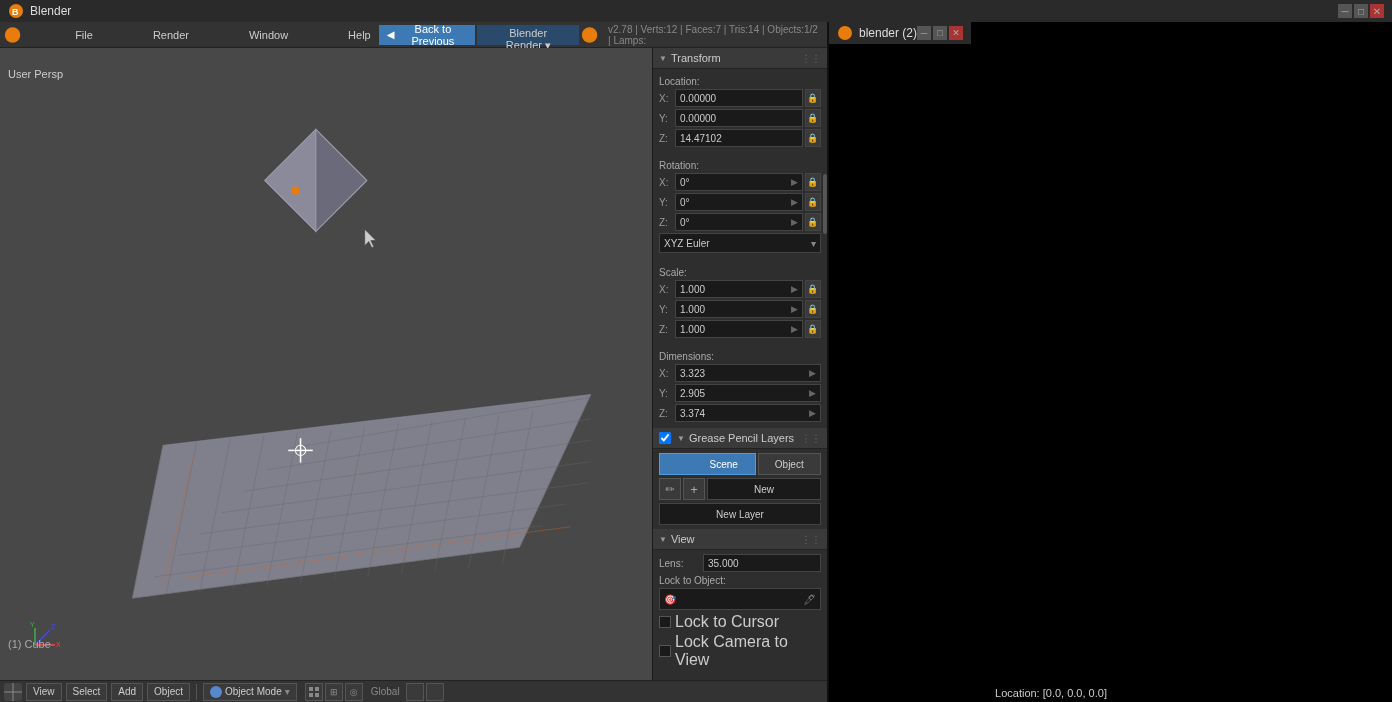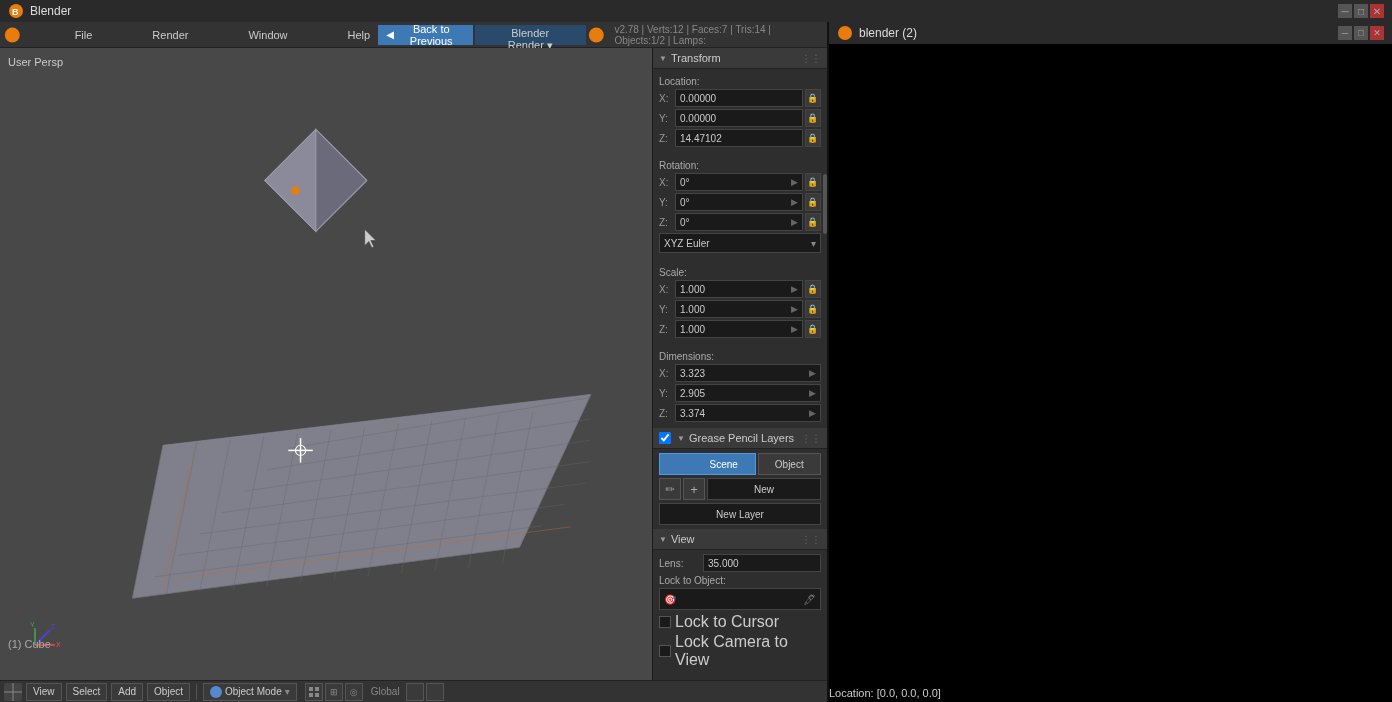--- a/index.html
+++ b/index.html
@@ -64,41 +64,41 @@
       padding: 2px 6px;
       font-size: 11px;
       cursor: pointer;
       height: 20px;
       margin-left: 46px;
     }
     .render-btn {
       background: #2a4a6b;
       border: none;
       color: #ccc;
-      padding: 2px 20px;
+      padding: 2px 14px;
       font-size: 11px;
       cursor: pointer;
       height: 20px;
     }
     .stats-bar {
       color: #888;
       font-size: 10px;
       margin-left: 8px;
     }
 
     
     .viewport-canvas {
       flex: 1;
       position: relative;
       overflow: hidden;
       background: #484848;
     }
     .viewport-label {
       position: absolute;
-      top: 8px;
+      top: 20px;
       left: 8px;
       color: #ccc;
       font-size: 11px;
       pointer-events: none;
     }
 
     
     .bottom-bar {
       background: #333;
       height: 22px;
@@ -385,21 +385,20 @@
       height: 60px;
       background: #555;
       border-radius: 2px;
     }
 
     
     .second-window {
       width: 565px;
       background: #000;
       display: flex;
-      flex-direction: column;
       border-left: 2px solid #111;
       flex-shrink: 0;
       gap: 24px;
     }
     .second-title-bar {
       background: #2a2a2a;
       height: 22px;
       display: flex;
       align-items: center;
       justify-content: space-between;

